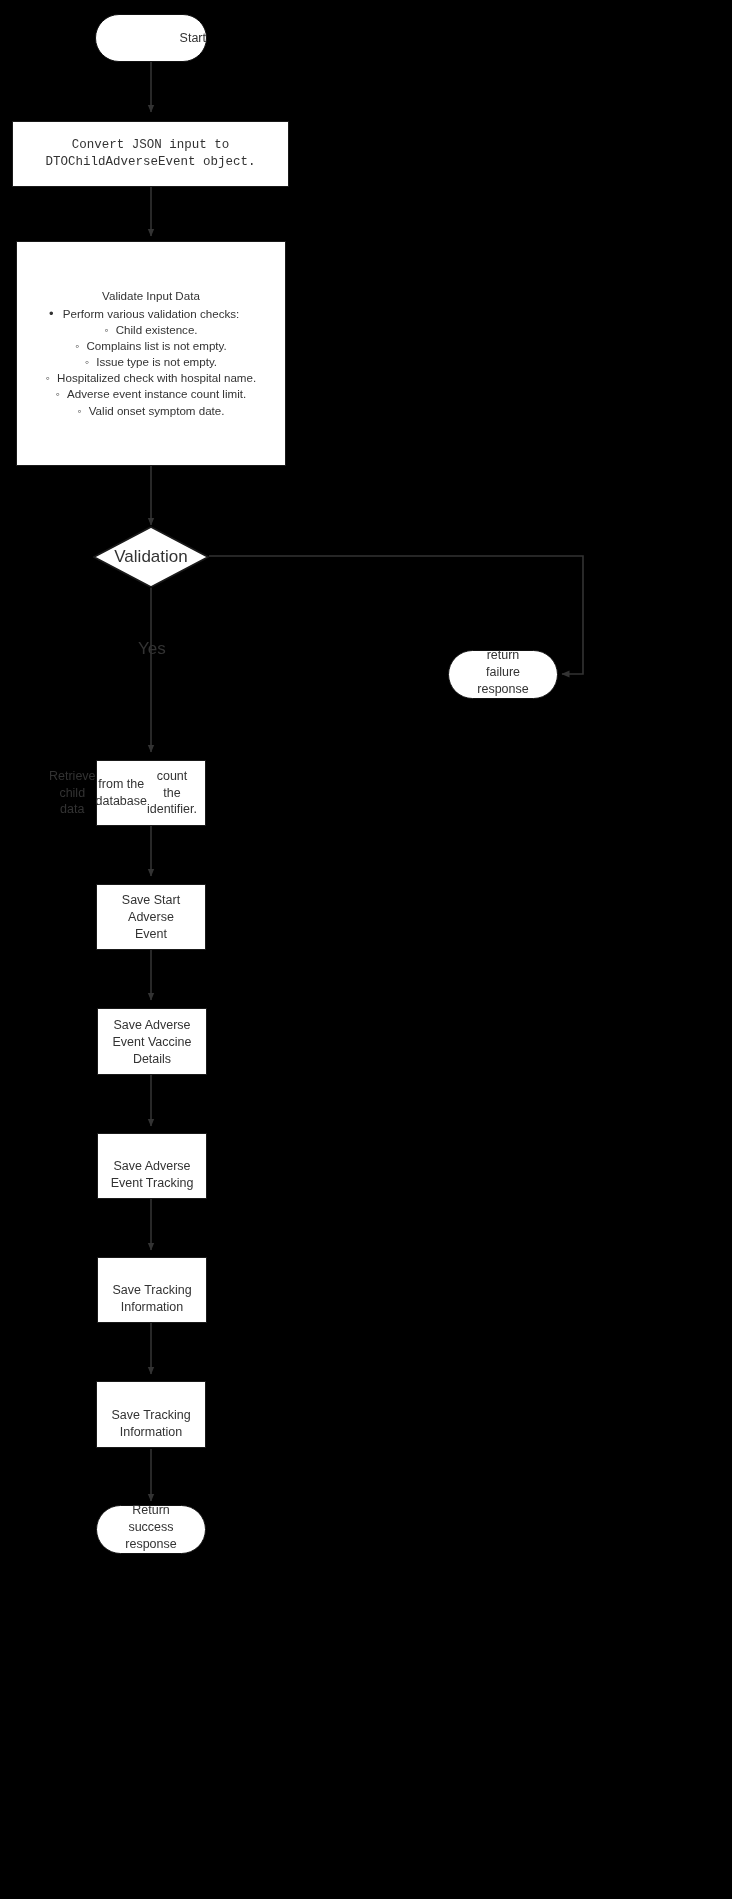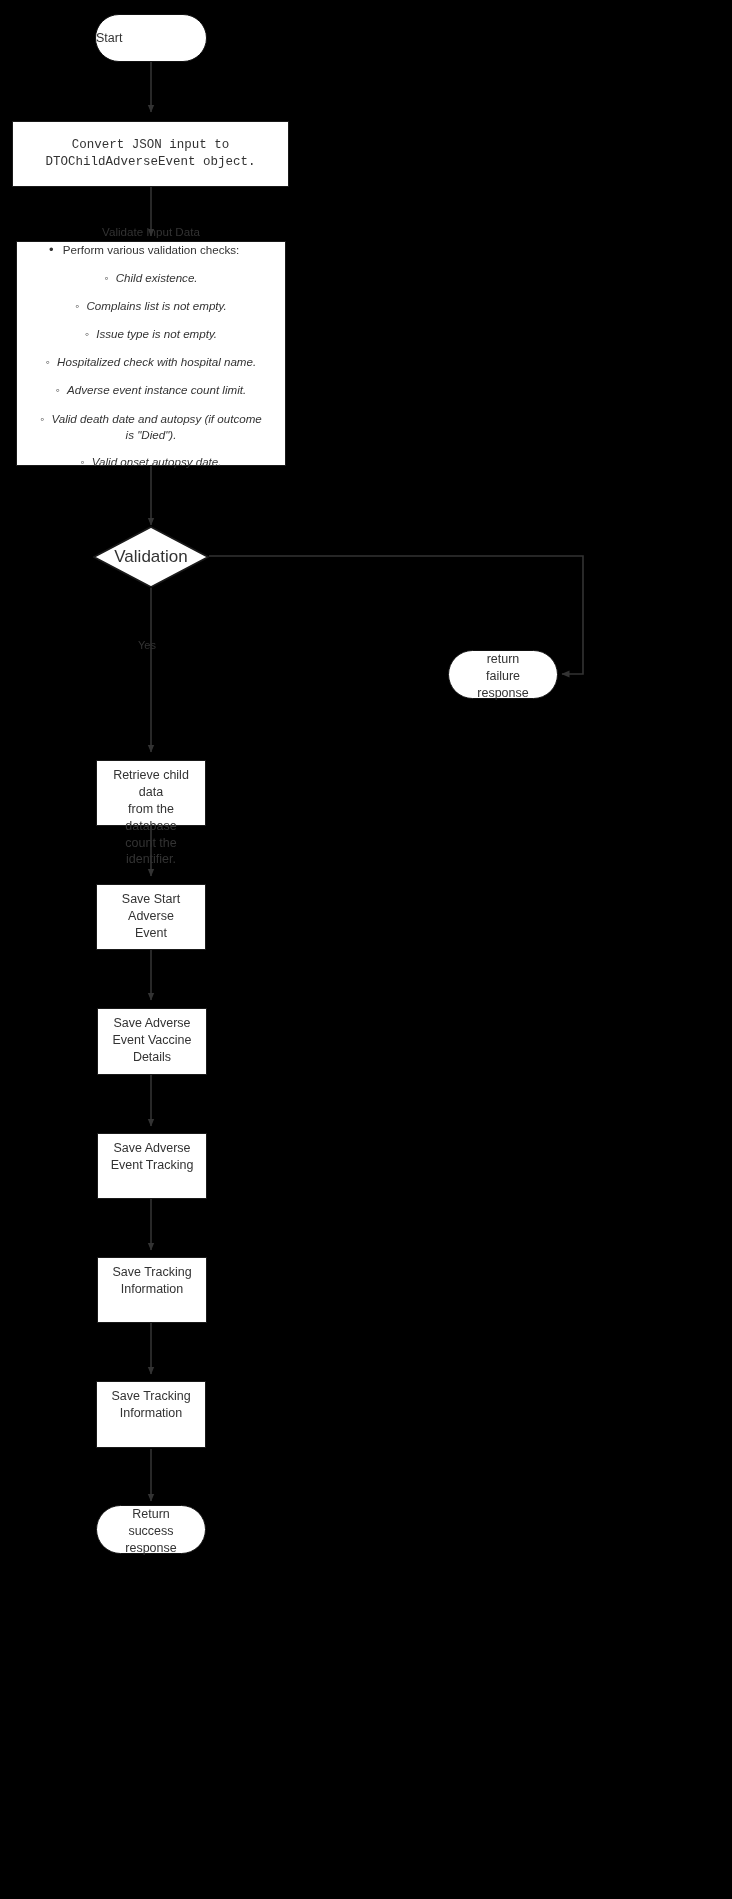--- a/index.html
+++ b/index.html
@@ -28,21 +28,21 @@
     pointer-events: none;
   }
   .node {
     position: absolute;
     box-sizing: border-box;
     background: #ffffff;
     border: 1px solid #1a1a1a;
     color: #333333;
     display: flex;
     align-items: center;
-    justify-content: flex-start;
+    justify-content: flex-end;
     text-align: center;
     line-height: 1.35;
   }
   .node-rect {
     font-size: 12.5px;
     padding: 6px 8px;
   }
   .node-stadium {
     border-radius: 999px;
     font-size: 12.5px;
@@ -78,22 +78,21 @@
     font-size: 13px;
   }
   ul.lvl2 {
     list-style: none;
     margin: 0;
     padding: 0;
     text-align: center;
   }
   ul.lvl2 > li {
     position: relative;
-    margin: 12px;
-    font-style: italic;
+    margin: 0;
   }
   ul.lvl2 > li::before {
     content: "\25E6";
     position: relative;
     left: 0;
     margin-right: 7px;
     font-size: 12px;
   }
   .diamond-wrap {
     position: absolute;
@@ -109,21 +108,21 @@
     height: 100%;
     display: flex;
     align-items: center;
     justify-content: center;
     font-size: 17px;
     color: #333333;
   }
   .edge-label {
     position: absolute;
     color: #333333;
-    font-size: 11px;
+    font-size: 17px;
     background: transparent;
   }
 </style>
 </head>
 <body>
 
 <div id="flow-canvas">
 
   <svg class="edges" viewBox="0 0 732 1899" xmlns="http://www.w3.org/2000/svg">
     <defs>
@@ -163,42 +162,41 @@
           <ul class="lvl2">
             <li>Child existence.</li>
             <li>Complains list is not empty.</li>
             <li>Issue type is not empty.</li>
           </ul>
         </li>
       </ul>
       <ul class="lvl2">
         <li>Hospitalized check with hospital name.</li>
         <li>Adverse event instance count limit.</li>
-        <li>Valid death date and autopsy (if outcome is "Died").</li>
-        <li>Valid onset autopsy date.</li>
+        <li>Valid onset symptom date.</li>
       </ul>
     </div>
   </div>
 
   <div class="diamond-wrap" style="left:93px; top:526px; width:116px; height:62px;">
     <svg class="diamond-shape" width="116" height="62" viewBox="0 0 116 62" xmlns="http://www.w3.org/2000/svg">
       <polygon points="58,1 115,31 58,61 1,31" fill="#ffffff" stroke="#1a1a1a" stroke-width="1.6"></polygon>
     </svg>
     <div class="diamond-label">Validation</div>
   </div>
 
   <div class="edge-label" style="left:138px; top:639px;">Yes</div>
 
   <div class="node node-stadium" style="left:448px; top:650px; width:110px; height:49px; flex-direction:column;">
     <span>return</span>
     <span>failure</span>
     <span>response</span>
   </div>
 
-  <div class="node node-rect" style="left:96px; top:760px; width:110px; height:66px; flex-direction:column;">
+  <div class="node node-rect" style="left:96px; top:760px; width:110px; height:66px; flex-direction:row;">
     <span>Retrieve child data</span>
     <span>from the database</span>
     <span>count the identifier.</span>
   </div>
 
   <div class="node node-rect" style="left:96px; top:884px; width:110px; height:66px; flex-direction:column;">
     <span>Save Start Adverse</span>
     <span>Event</span>
   </div>
 

